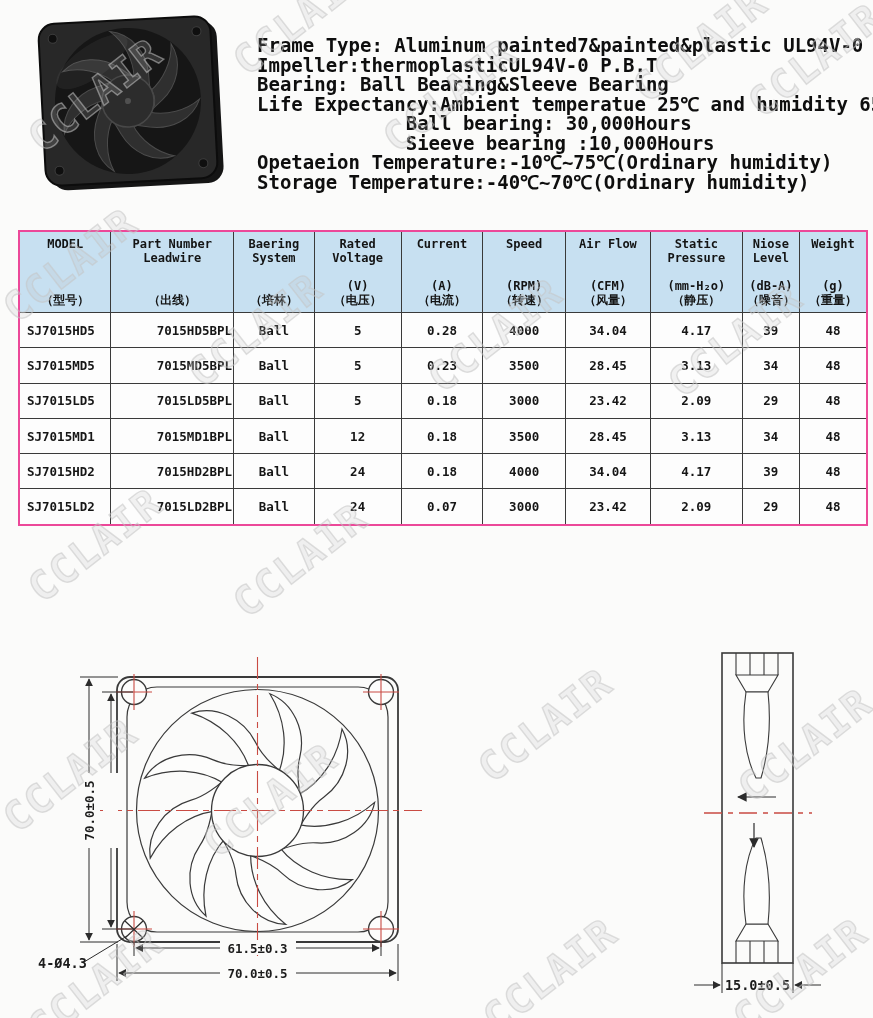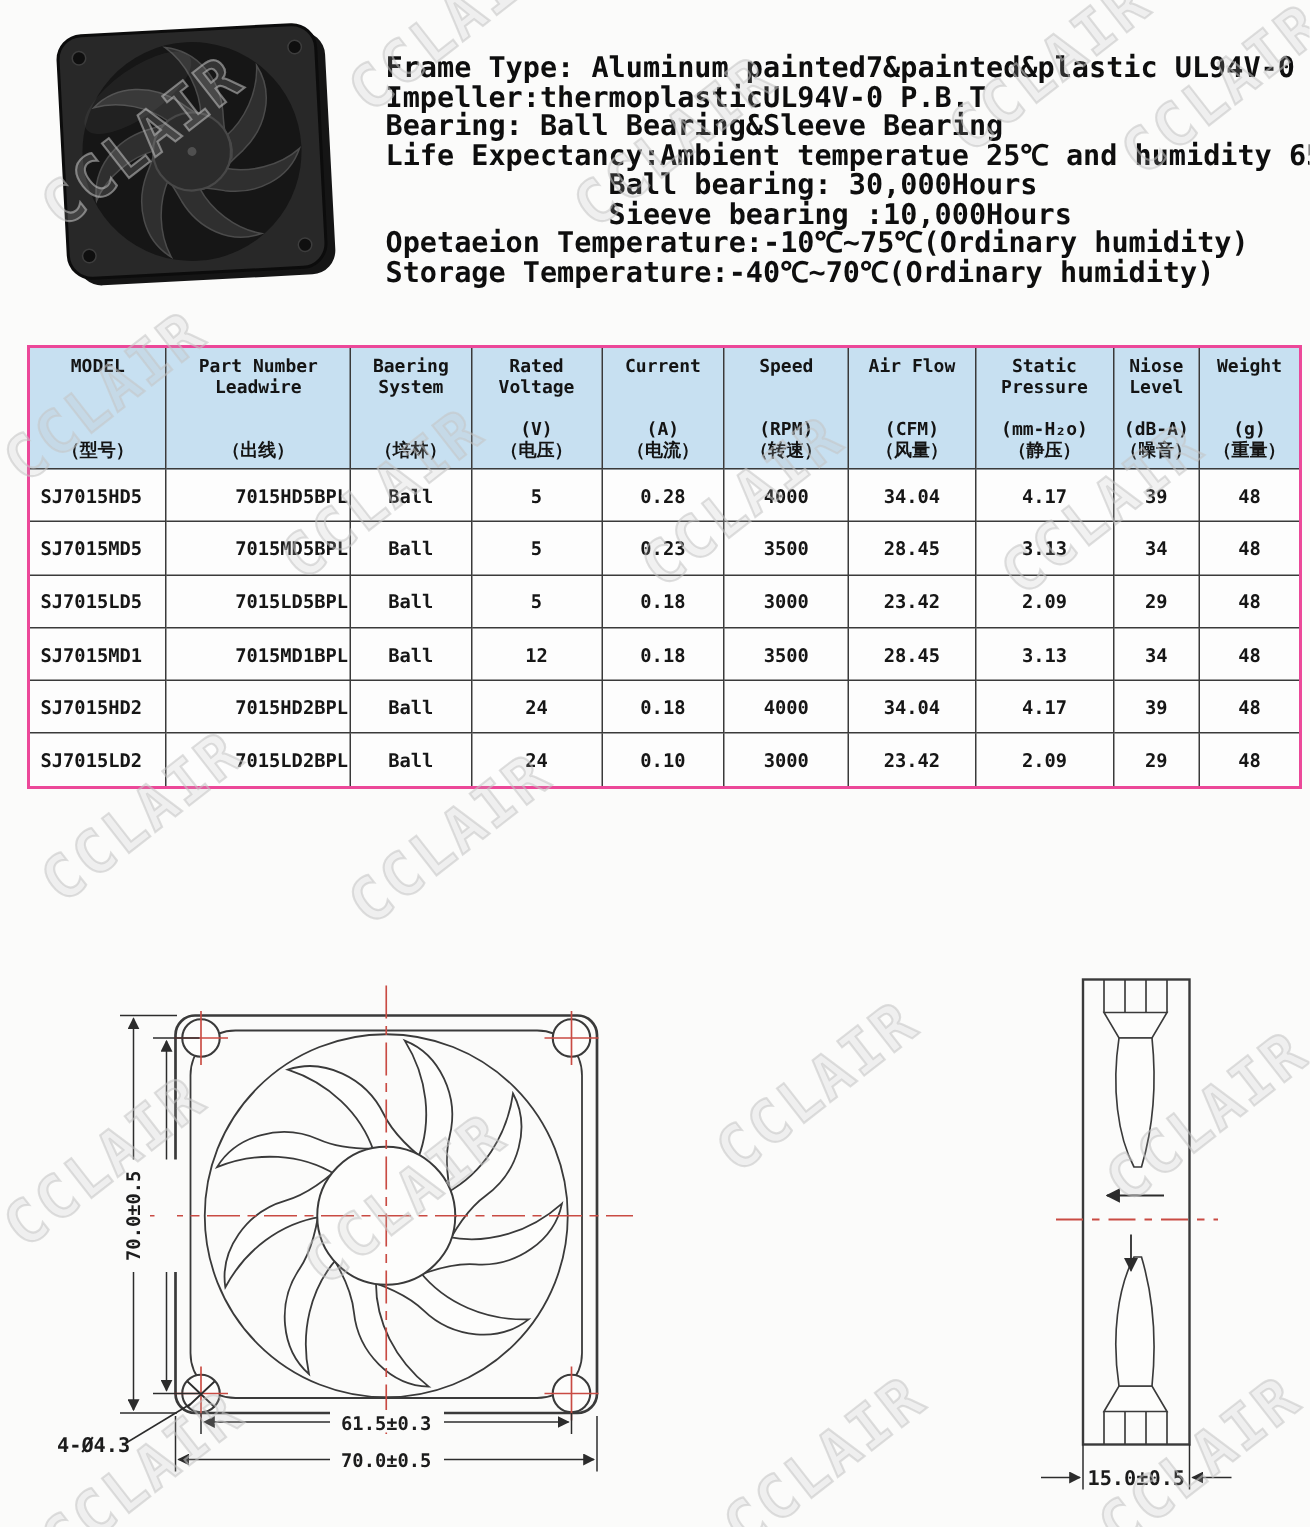--- a/index.html
+++ b/index.html
@@ -250,21 +250,21 @@
         <td>34.04</td>
         <td>4.17</td>
         <td>39</td>
         <td>48</td>
       </tr>
       <tr>
         <td>SJ7015LD2</td>
         <td>7015LD2BPL</td>
         <td>Ball</td>
         <td>24</td>
-        <td>0.10</td>
+        <td>0.07</td>
         <td>3000</td>
         <td>23.42</td>
         <td>2.09</td>
         <td>29</td>
         <td>48</td>
       </tr>
     </tbody>
 </table>
 
 <svg class="front-view" width="410" height="373" viewBox="0 0 410 373">

